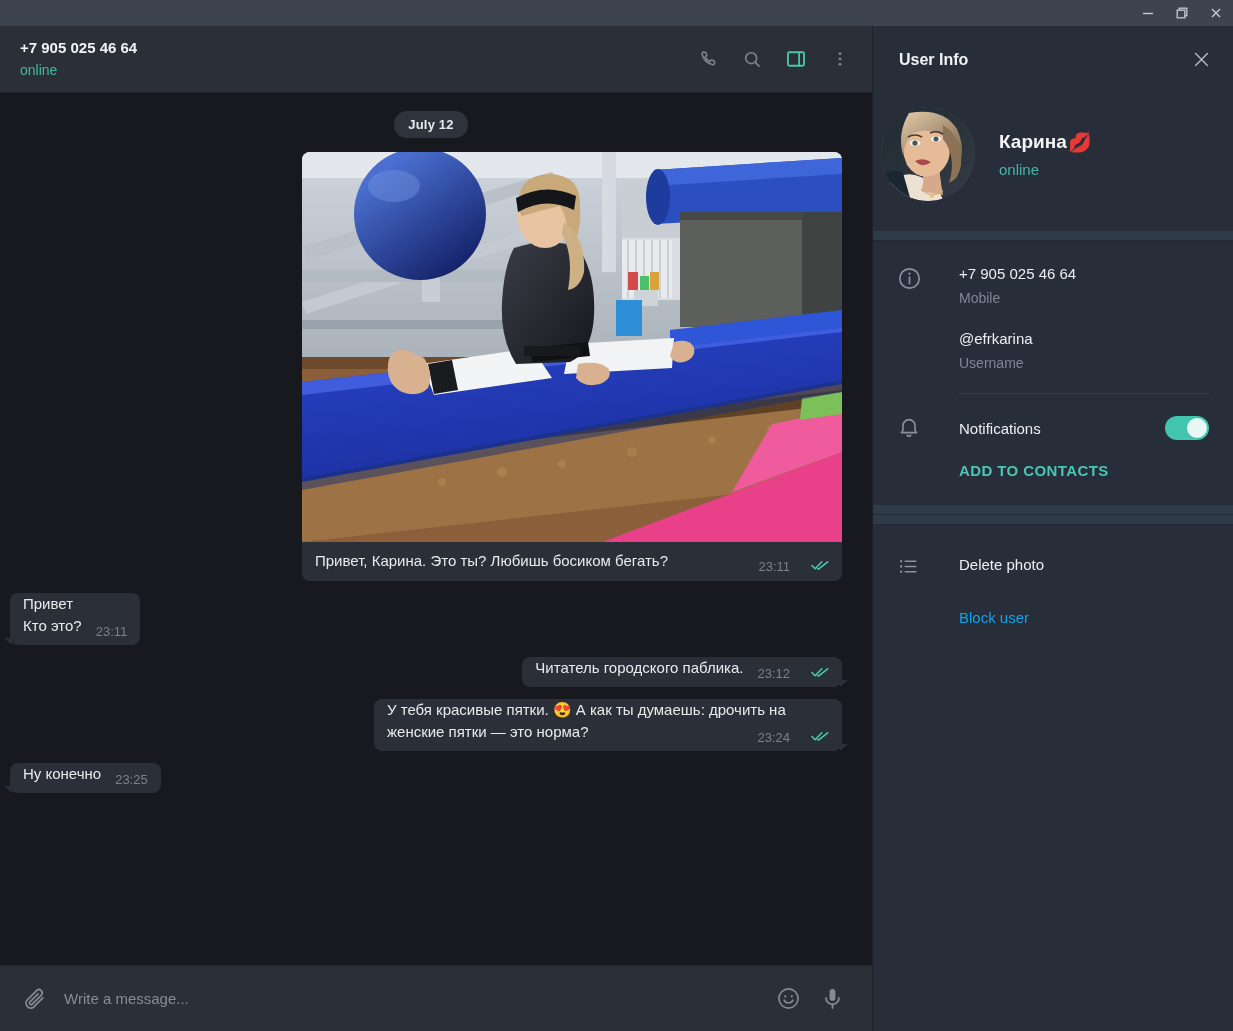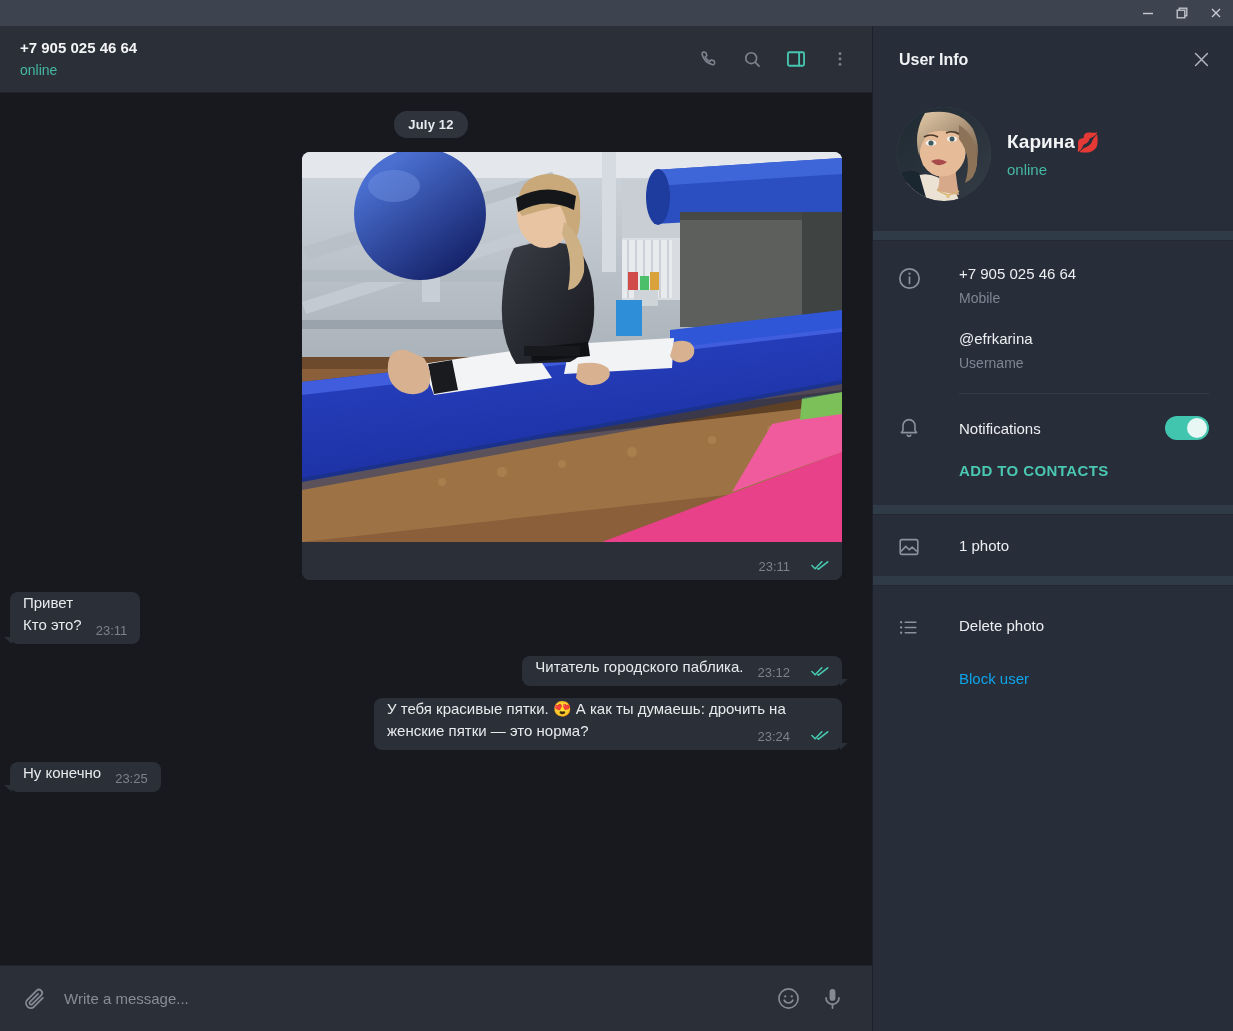--- a/index.html
+++ b/index.html
@@ -116,21 +116,21 @@
     width: 361px; background: #282d3a; display: flex; flex-direction: column;
     border-left: 1px solid #1d2029; flex: none; overflow: hidden;
   }
   .info-head {
     height: 67px; display: flex; align-items: center; padding: 0 14px 0 26px; flex: none;
   }
   .info-title { flex: 1; font-size: 16px; font-weight: bold; color: #f2f3f5; }
   .info-close { width: 36px; height: 36px; display: flex; align-items: center; justify-content: center; color: #b3b8c2; }
   .sect-div { height: 10px; background: #2f3b47; border-top: 1px solid #323c49; border-bottom: 1px solid #242834; }
 
-  .profile { display: flex; align-items: center; padding: 14px 24px 30px 24px; gap: 16px; }
+  .profile { display: flex; align-items: center; padding: 14px 24px 30px 8px; gap: 24px; }
   .avatar {
     width: 94px; height: 94px; border-radius: 50%; flex: none; overflow: hidden;
     background: #3b4250; position: relative;
   }
   .prof-texts { min-width: 0; }
   .prof-name { font-size: 19px; font-weight: bold; color: #f3f4f6; display: flex; align-items: center; gap: 2px; }
   .prof-status { font-size: 15px; color: #45b8a4; margin-top: 7px; }
 
   .irow { display: flex; padding: 0 24px; }
   .irow-ico { width: 62px; flex: none; display: flex; justify-content: flex-start; padding-top: 3px; color: #8a929e; }
@@ -336,20 +336,21 @@
 
                   <path d="M216 58 Q214 24 246 22 Q280 22 278 56 Q280 84 266 100 Q268 70 258 54 Q240 58 220 64 Z" fill="#c9a979"></path>
                   <path d="M262 70 Q284 86 282 120 Q278 136 266 138 Q272 104 260 82 Z" fill="#cdb084"></path>
 
                   <path d="M214 46 Q244 30 274 44 L272 58 Q244 44 216 60 Z" fill="#15161a"></path>
 
                   <path d="M0 326 L540 228 L540 240 L0 338 Z" fill="#17306f" opacity="0.5"></path>
                 </svg>
               </div>
               <div class="photo-cap clearfix">
+                <span class="txt">Привет, Карина. Это ты? Любишь босиком бегать?</span>
                 <span class="meta">
                   <span class="time">23:11</span>
                   <span class="ticks">
                     <svg width="18" height="12" viewBox="0 0 20 12" fill="none" stroke="currentColor" stroke-width="1.8" stroke-linecap="round" stroke-linejoin="round">
                       <path d="M1 6.6l3.6 3.6L12 2.4"></path>
                         <path d="M7.6 9.9l.7.7L18.6 2.4"></path>
                     </svg>
                   </span>
                 </span>
               </div>
@@ -531,29 +532,20 @@
           </span>
           <span class="toggle-lbl">Notifications</span>
           <span class="toggle"></span>
         </div>
 
         <div class="action-link">ADD TO CONTACTS</div>
       </div>
 
       <div class="sect-div"></div>
 
-      <div class="media-row" style="position:relative">
-        <span style="position:absolute;left:24px;top:20px;color:#8a929e">
-          <svg width="24" height="24" viewBox="0 0 24 24" fill="none" stroke="currentColor" stroke-width="1.6" stroke-linejoin="round">
-            <rect x="3.2" y="4.6" width="17.6" height="14.8" rx="1.8"></rect>
-            <path d="M4 16.4l4.8-5 3.4 3.4 3-2.8 4.6 4.4"></path>
-          </svg>
-        </span>
-        <span class="media-lbl" style="padding-left:62px">1 photo</span>
-      </div>
 
       <div class="sect-div"></div>
 
       <div class="menu menu-wrap">
         <span class="menu-ico" style="top:30px">
           <svg width="23" height="23" viewBox="0 0 24 24" fill="none" stroke="currentColor" stroke-width="1.7" stroke-linecap="round">
             <path d="M8.6 6.5h11M8.6 12h11M8.6 17.5h11"></path>
             <path d="M4.3 6.5h.02M4.3 12h.02M4.3 17.5h.02" stroke-width="2.4"></path>
           </svg>
         </span>

